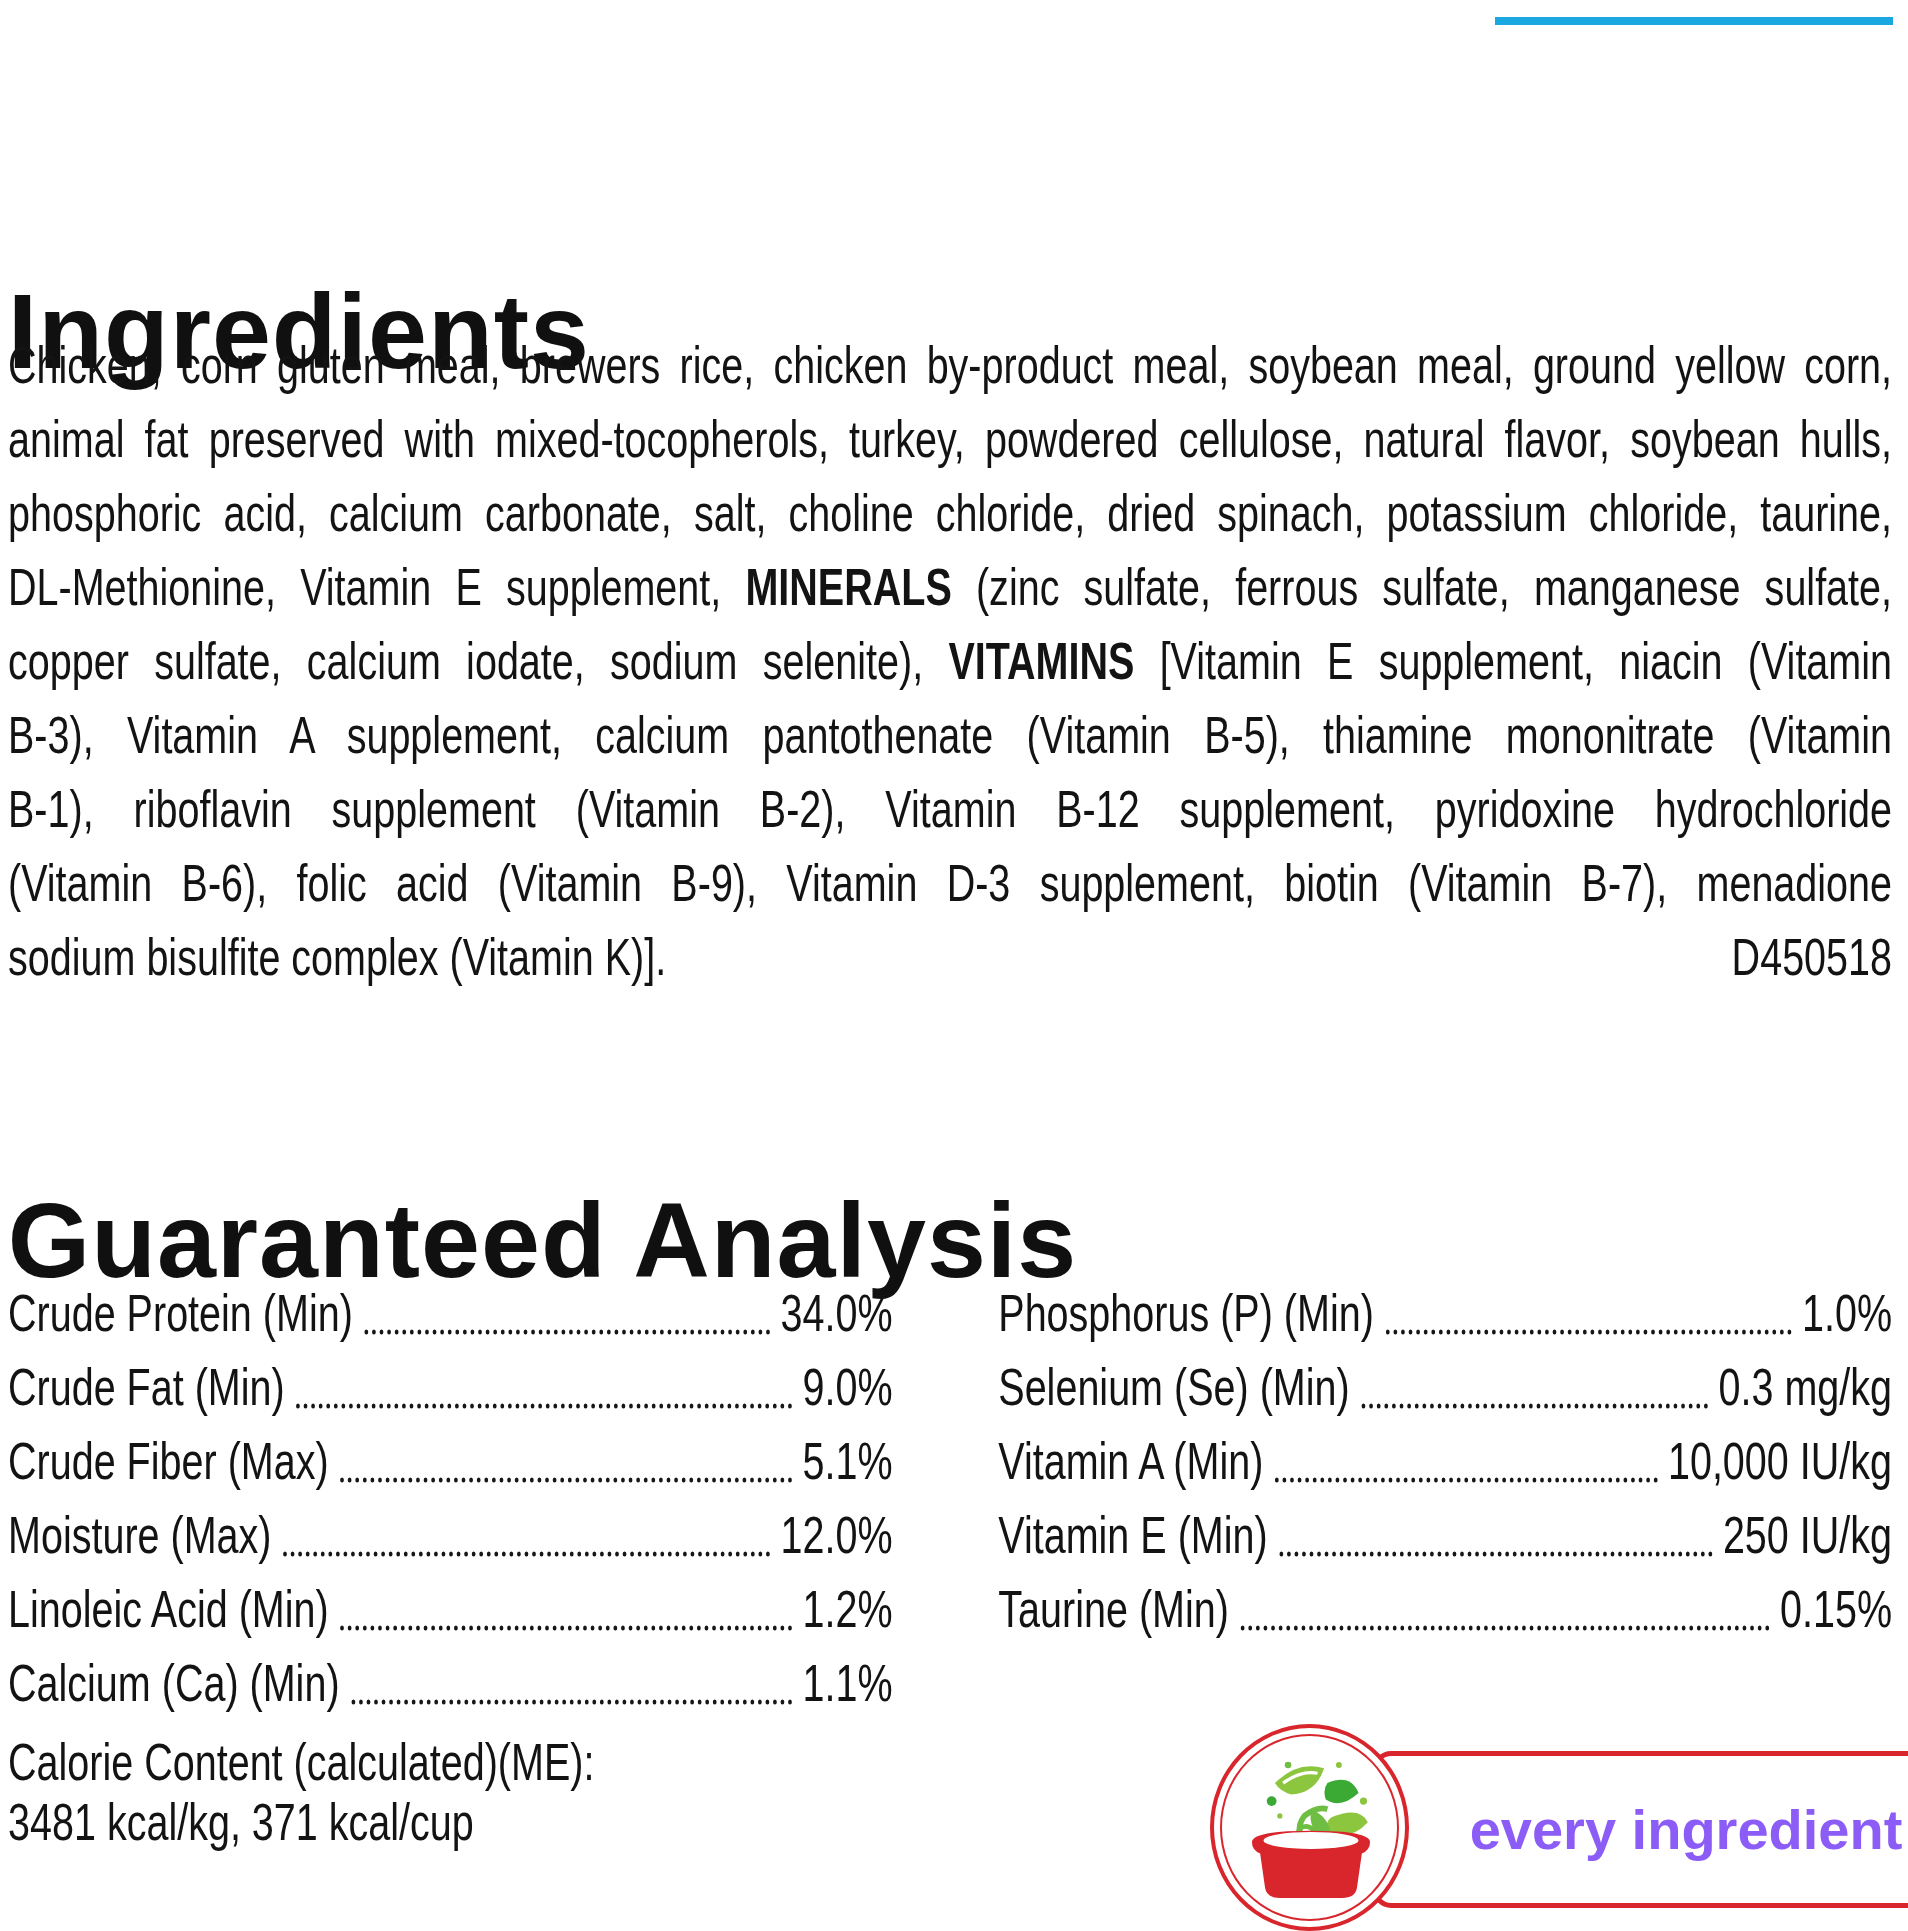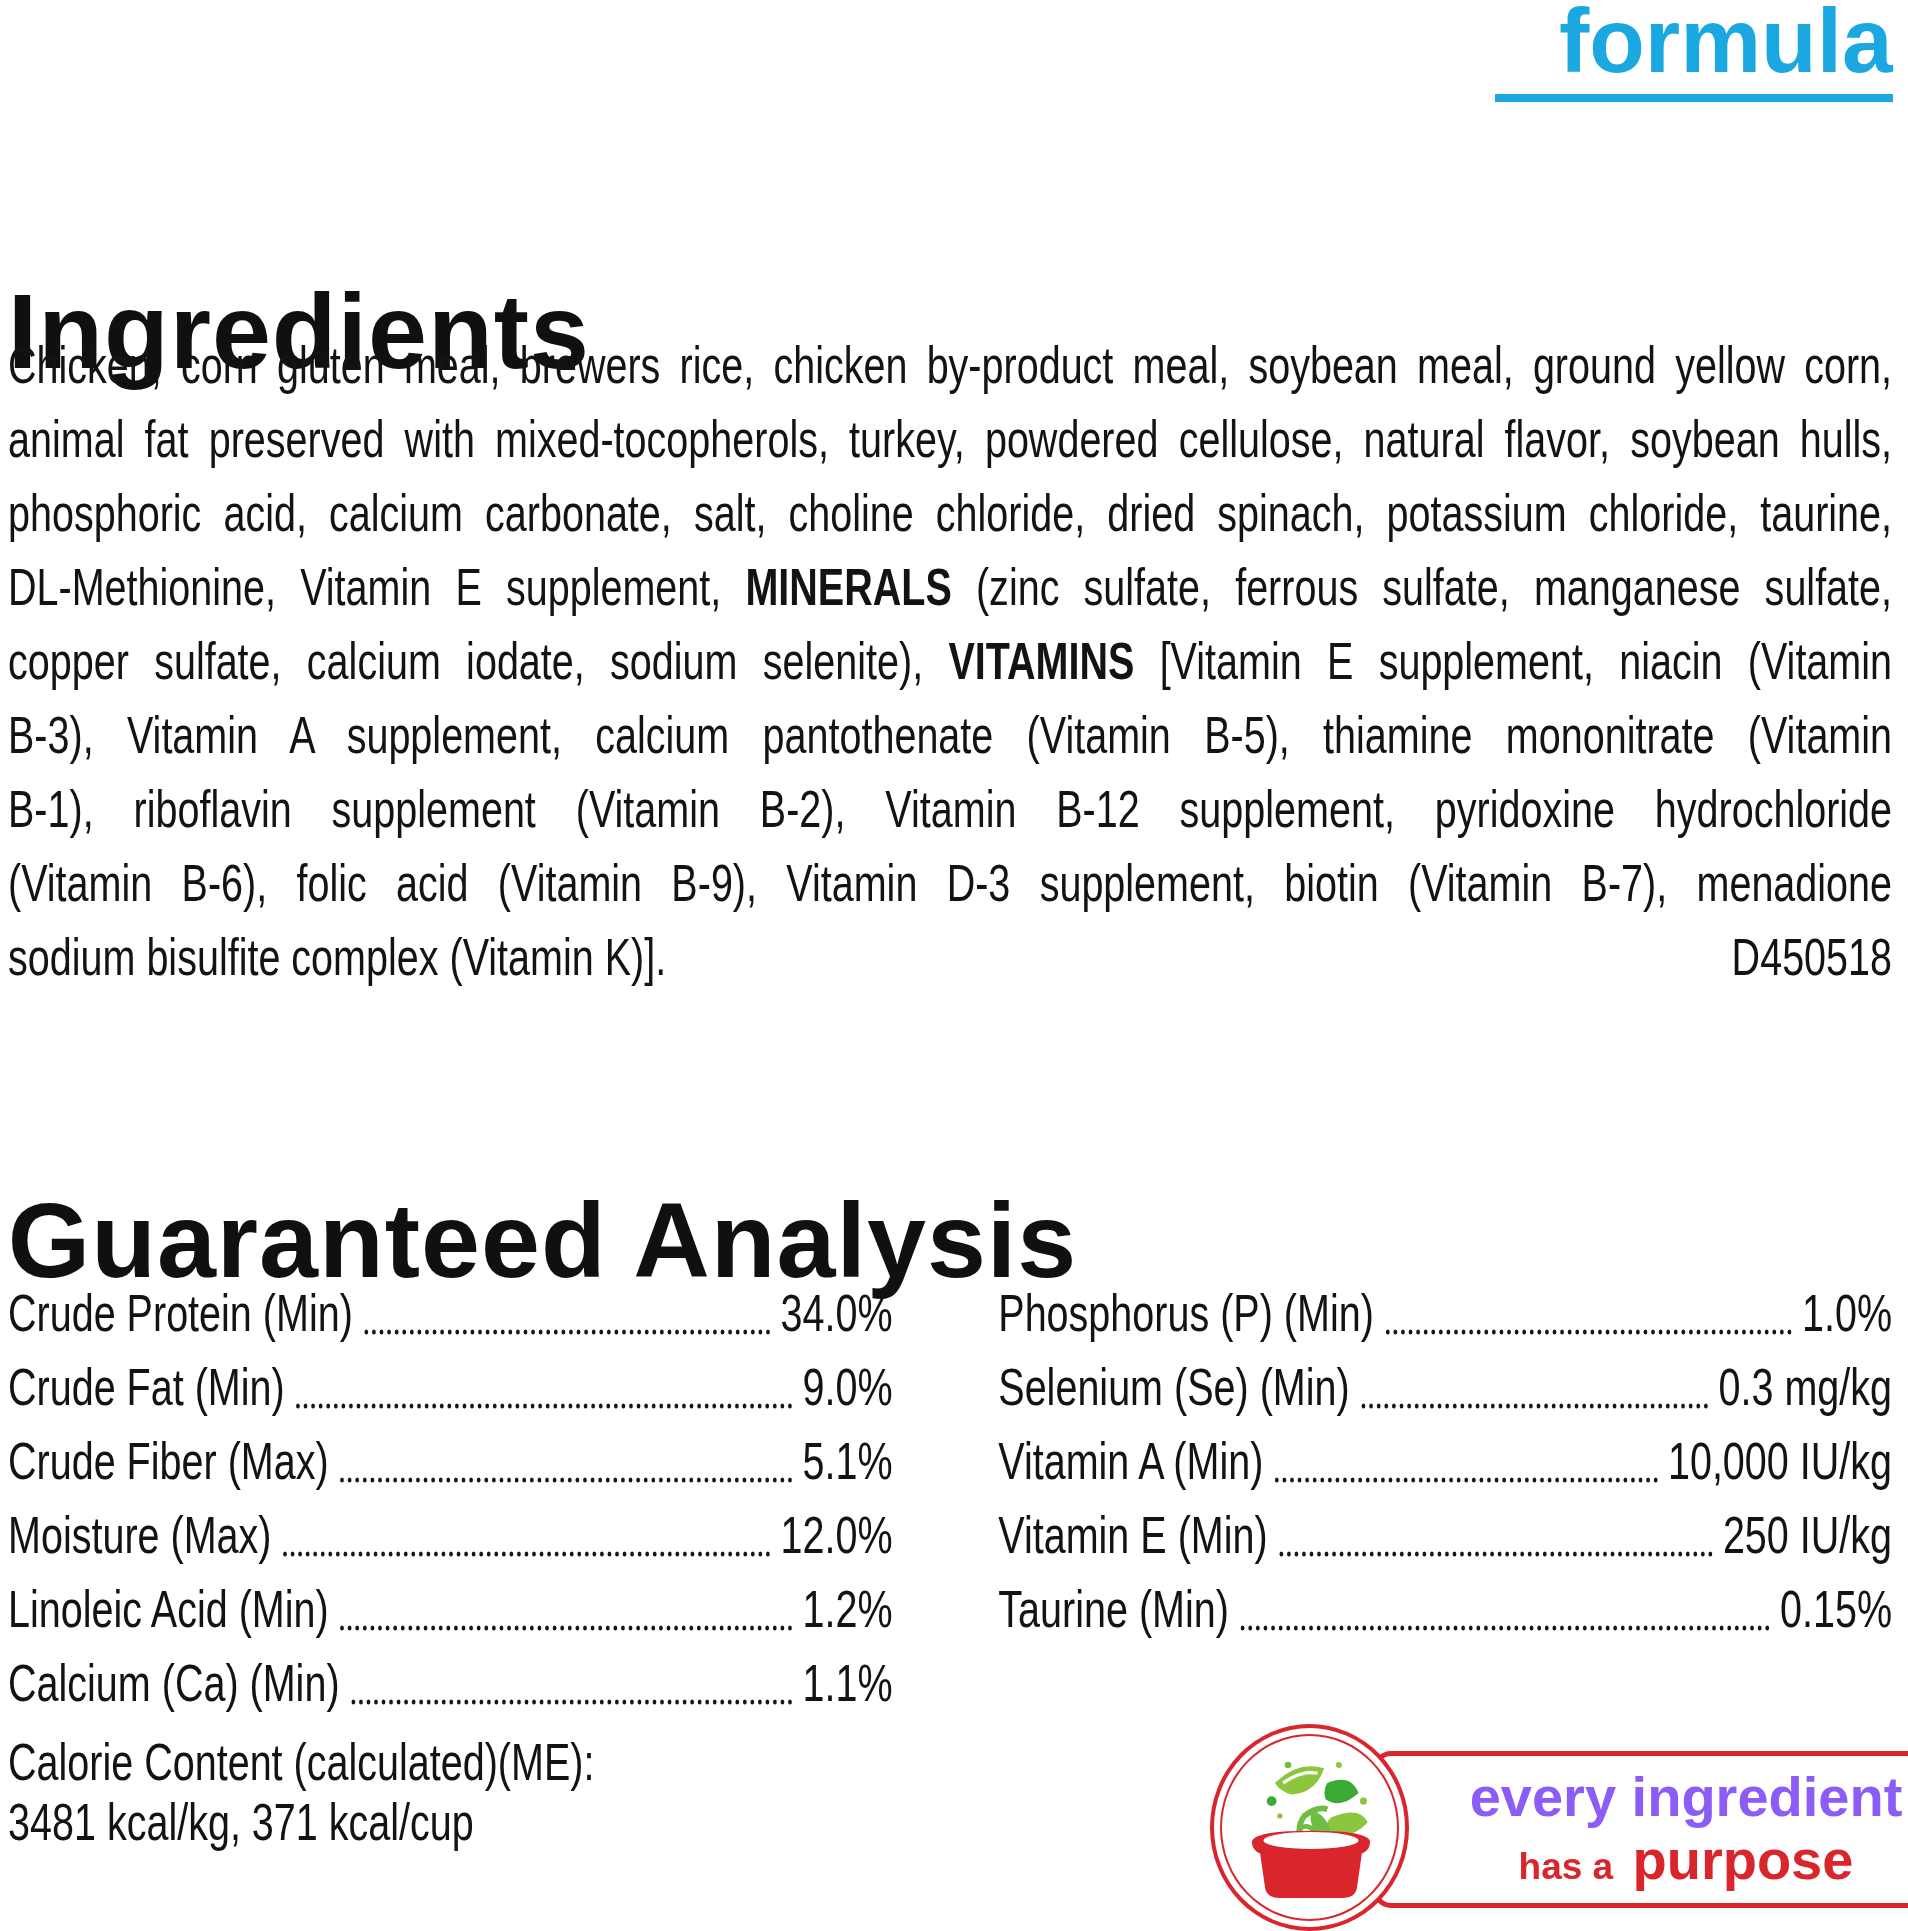--- a/index.html
+++ b/index.html
@@ -50,21 +50,20 @@
   .logo-circle-inner{position:absolute;left:5.8px;top:5.8px;right:5.8px;bottom:5.8px;
                      border:2.9px solid #d9252c;border-radius:50%;overflow:hidden;}
   .bowl-svg{position:absolute;left:7.7px;top:7.7px;width:164px;height:172px;}
 </style>
 </head>
 <body>
 
 <div class="page">
 
   <div class="badge">
-    <div>formula</div>
     <div class="badge-underline"></div>
   </div>
 
   <h1 class="sec-title" id="ing-title">Ingredients</h1>
 
   <div class="cond" id="ing-para">
     <div>
         <div class="ing-line"><span>Chicken, corn gluten meal, brewers rice, chicken by-product meal, soybean meal, ground yellow corn,</span></div>
         <div class="ing-line"><span>animal fat preserved with mixed-tocopherols, turkey, powdered cellulose, natural flavor, soybean hulls,</span></div>
         <div class="ing-line"><span>phosphoric acid, calcium carbonate, salt, choline chloride, dried spinach, potassium chloride, taurine,</span></div>
@@ -145,24 +144,20 @@
   </div>
 
   <div class="cond" id="calories">
     <div>Calorie Content (calculated)(ME):</div>
     <div>3481 kcal/kg, 371 kcal/cup</div>
   </div>
 
   <div class="logo">
     <div class="logo-rect">
       <div class="logo-line1">every ingredient</div>
-      <div class="logo-line2">
-        <span class="small">has a</span>
-        <span class="big">purpose</span>
-      </div>
     </div>
     <div class="logo-circle">
       <div class="logo-circle-inner">
         <svg class="bowl-svg" viewBox="0 0 100 100">
 
           <path d="M28 22 Q42 8 58 13 Q53 28 38 29 Q31 27 28 22 Z" fill="#8cc63e"></path>
           <path d="M33 22 Q44 14 54 16" stroke="#ffffff" stroke-width="2" fill="none"></path>
           <path d="M60 22 Q74 16 79 28 Q68 38 59 32 Q57 26 60 22 Z" fill="#3baa35"></path>
           <path d="M62 46 Q76 34 84 42 Q78 56 62 56 Q59 50 62 46 Z" fill="#8cc63e" transform="rotate(18 72 46)"></path>
           <path d="M58 58 Q48 50 50 38 Q60 42 62 52 Q61 56 58 58 Z" fill="#6fbe44"></path>

